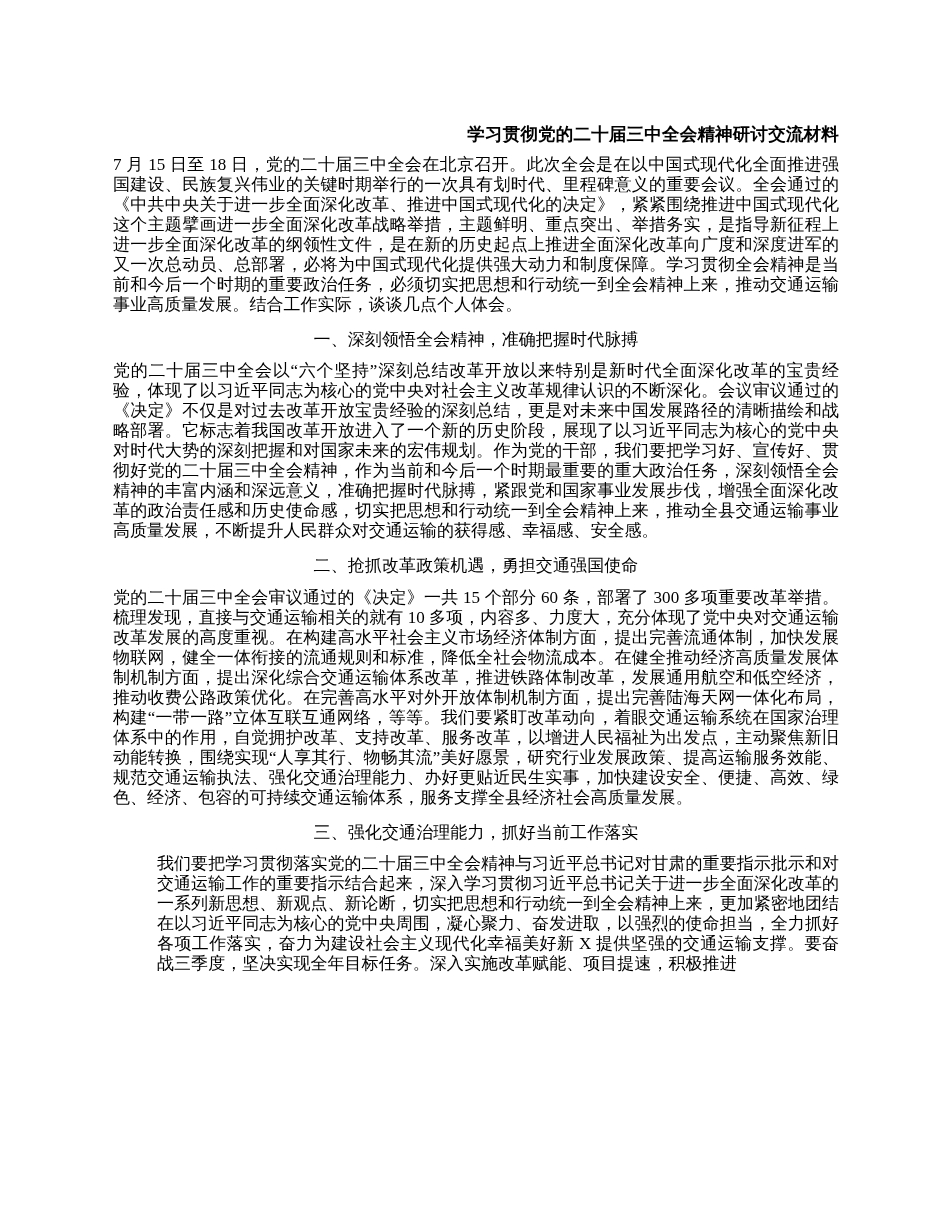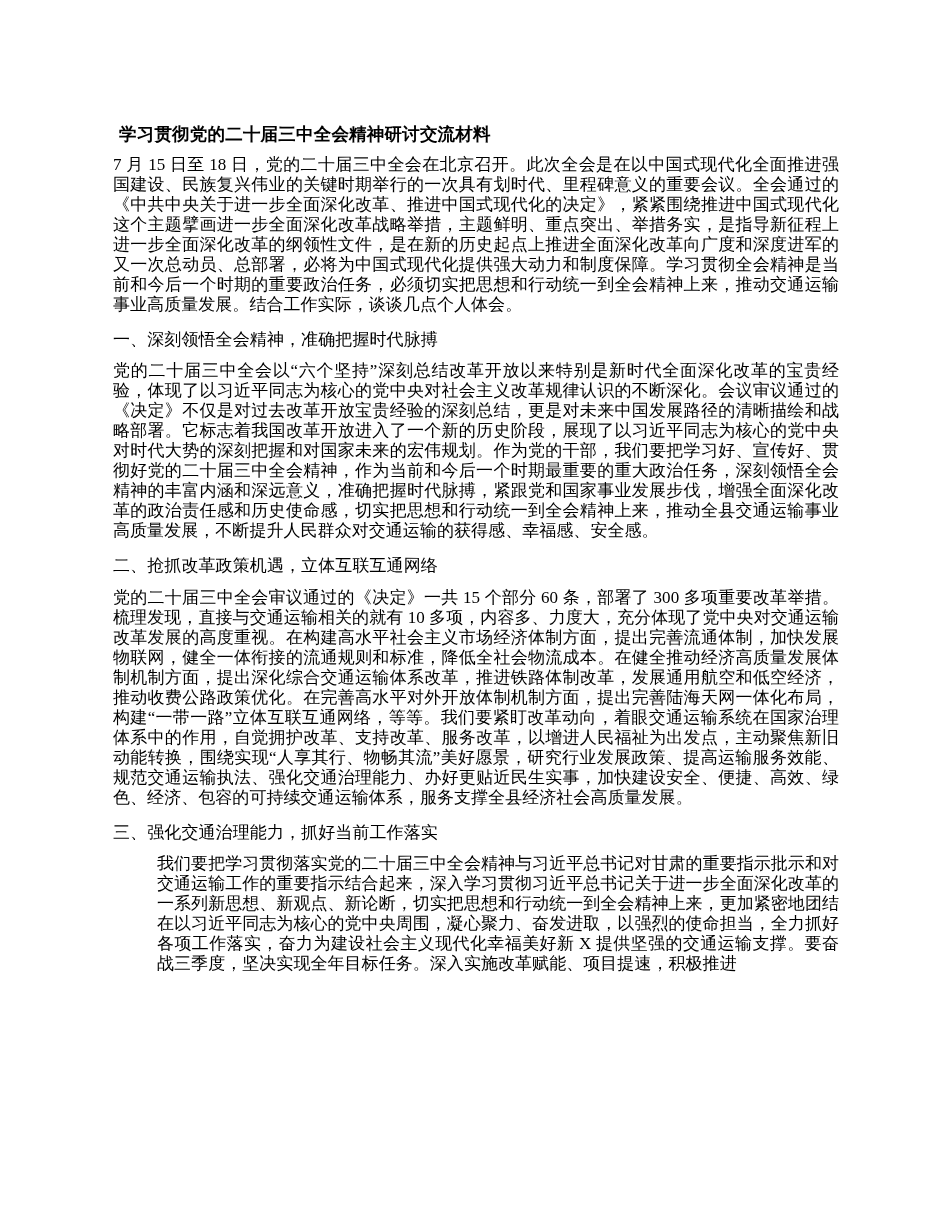--- a/index.html
+++ b/index.html
@@ -24,30 +24,30 @@
   .content {
     position: absolute;
     left: 113px;
     top: 122px;
     width: 726px;
   }
   .doc-title {
     font-size: 17.5px;
     font-weight: bold;
     line-height: 24.5px;
-    margin: 0 0 8px 6px;
-    text-align: left;
+    margin: 0 0 8px 0;
+    text-align: right;
     letter-spacing: 0.2px;
   }
   .section-heading {
     font-size: 17px;
     font-weight: normal;
     line-height: 24.5px;
     margin: 13px 0 9px 0;
-    text-align: left;
+    text-align: center;
     letter-spacing: 0.1px;
   }
   .body-par {
     font-size: 17px;
     font-weight: normal;
     line-height: 20px;
     margin: 0 0 11px 0;
     text-align: justify;
     text-justify: inter-ideograph;
     letter-spacing: 0.05px;
@@ -61,19 +61,19 @@
 </head>
 <body>
 
 <div class="page">
   <div class="content">
     <h1 class="doc-title">学习贯彻党的二十届三中全会精神研讨交流材料</h1>
     <div id="blocks">
         <p class="body-par">7 月 15 日至 18 日，党的二十届三中全会在北京召开。此次全会是在以中国式现代化全面推进强国建设、民族复兴伟业的关键时期举行的一次具有划时代、里程碑意义的重要会议。全会通过的《中共中央关于进一步全面深化改革、推进中国式现代化的决定》，紧紧围绕推进中国式现代化这个主题擘画进一步全面深化改革战略举措，主题鲜明、重点突出、举措务实，是指导新征程上进一步全面深化改革的纲领性文件，是在新的历史起点上推进全面深化改革向广度和深度进军的又一次总动员、总部署，必将为中国式现代化提供强大动力和制度保障。学习贯彻全会精神是当前和今后一个时期的重要政治任务，必须切实把思想和行动统一到全会精神上来，推动交通运输事业高质量发展。结合工作实际，谈谈几点个人体会。</p>
         <h2 class="section-heading">一、深刻领悟全会精神，准确把握时代脉搏</h2>
         <p class="body-par">党的二十届三中全会以“六个坚持”深刻总结改革开放以来特别是新时代全面深化改革的宝贵经验，体现了以习近平同志为核心的党中央对社会主义改革规律认识的不断深化。会议审议通过的《决定》不仅是对过去改革开放宝贵经验的深刻总结，更是对未来中国发展路径的清晰描绘和战略部署。它标志着我国改革开放进入了一个新的历史阶段，展现了以习近平同志为核心的党中央对时代大势的深刻把握和对国家未来的宏伟规划。作为党的干部，我们要把学习好、宣传好、贯彻好党的二十届三中全会精神，作为当前和今后一个时期最重要的重大政治任务，深刻领悟全会精神的丰富内涵和深远意义，准确把握时代脉搏，紧跟党和国家事业发展步伐，增强全面深化改革的政治责任感和历史使命感，切实把思想和行动统一到全会精神上来，推动全县交通运输事业高质量发展，不断提升人民群众对交通运输的获得感、幸福感、安全感。</p>
-        <h2 class="section-heading">二、抢抓改革政策机遇，立体互联互通网络</h2>
+        <h2 class="section-heading">二、抢抓改革政策机遇，勇担交通强国使命</h2>
         <p class="body-par">党的二十届三中全会审议通过的《决定》一共 15 个部分 60 条，部署了 300 多项重要改革举措。梳理发现，直接与交通运输相关的就有 10 多项，内容多、力度大，充分体现了党中央对交通运输改革发展的高度重视。在构建高水平社会主义市场经济体制方面，提出完善流通体制，加快发展物联网，健全一体衔接的流通规则和标准，降低全社会物流成本。在健全推动经济高质量发展体制机制方面，提出深化综合交通运输体系改革，推进铁路体制改革，发展通用航空和低空经济，推动收费公路政策优化。在完善高水平对外开放体制机制方面，提出完善陆海天网一体化布局，构建“一带一路”立体互联互通网络，等等。我们要紧盯改革动向，着眼交通运输系统在国家治理体系中的作用，自觉拥护改革、支持改革、服务改革，以增进人民福祉为出发点，主动聚焦新旧动能转换，围绕实现“人享其行、物畅其流”美好愿景，研究行业发展政策、提高运输服务效能、规范交通运输执法、强化交通治理能力、办好更贴近民生实事，加快建设安全、便捷、高效、绿色、经济、包容的可持续交通运输体系，服务支撑全县经济社会高质量发展。</p>
         <h2 class="section-heading">三、强化交通治理能力，抓好当前工作落实</h2>
         <p class="body-par">我们要把学习贯彻落实党的二十届三中全会精神与习近平总书记对甘肃的重要指示批示和对交通运输工作的重要指示结合起来，深入学习贯彻习近平总书记关于进一步全面深化改革的一系列新思想、新观点、新论断，切实把思想和行动统一到全会精神上来，更加紧密地团结在以习近平同志为核心的党中央周围，凝心聚力、奋发进取，以强烈的使命担当，全力抓好各项工作落实，奋力为建设社会主义现代化幸福美好新 X 提供坚强的交通运输支撑。要奋战三季度，坚决实现全年目标任务。深入实施改革赋能、项目提速，积极推进</p>
       </div>
   </div>
 </div>
 
 </body></html>

